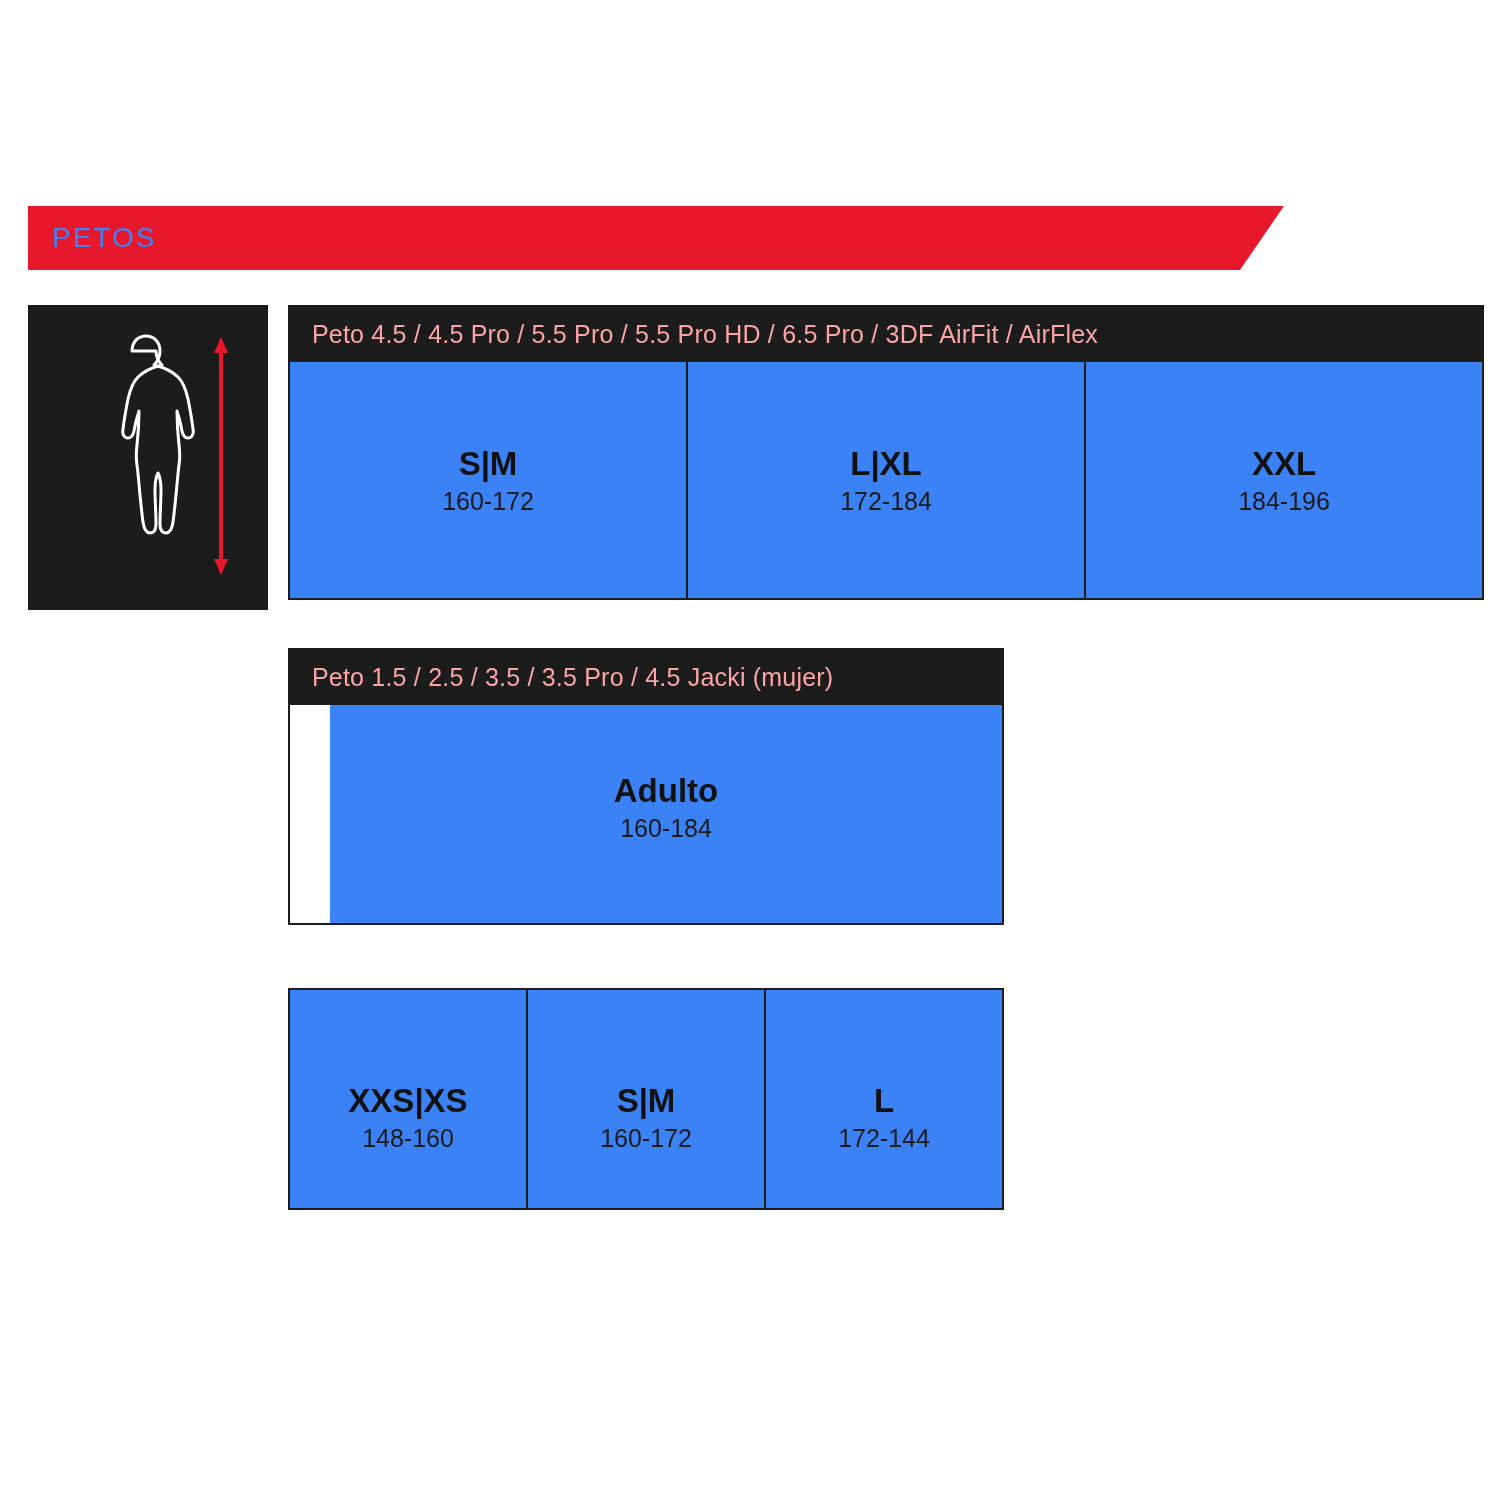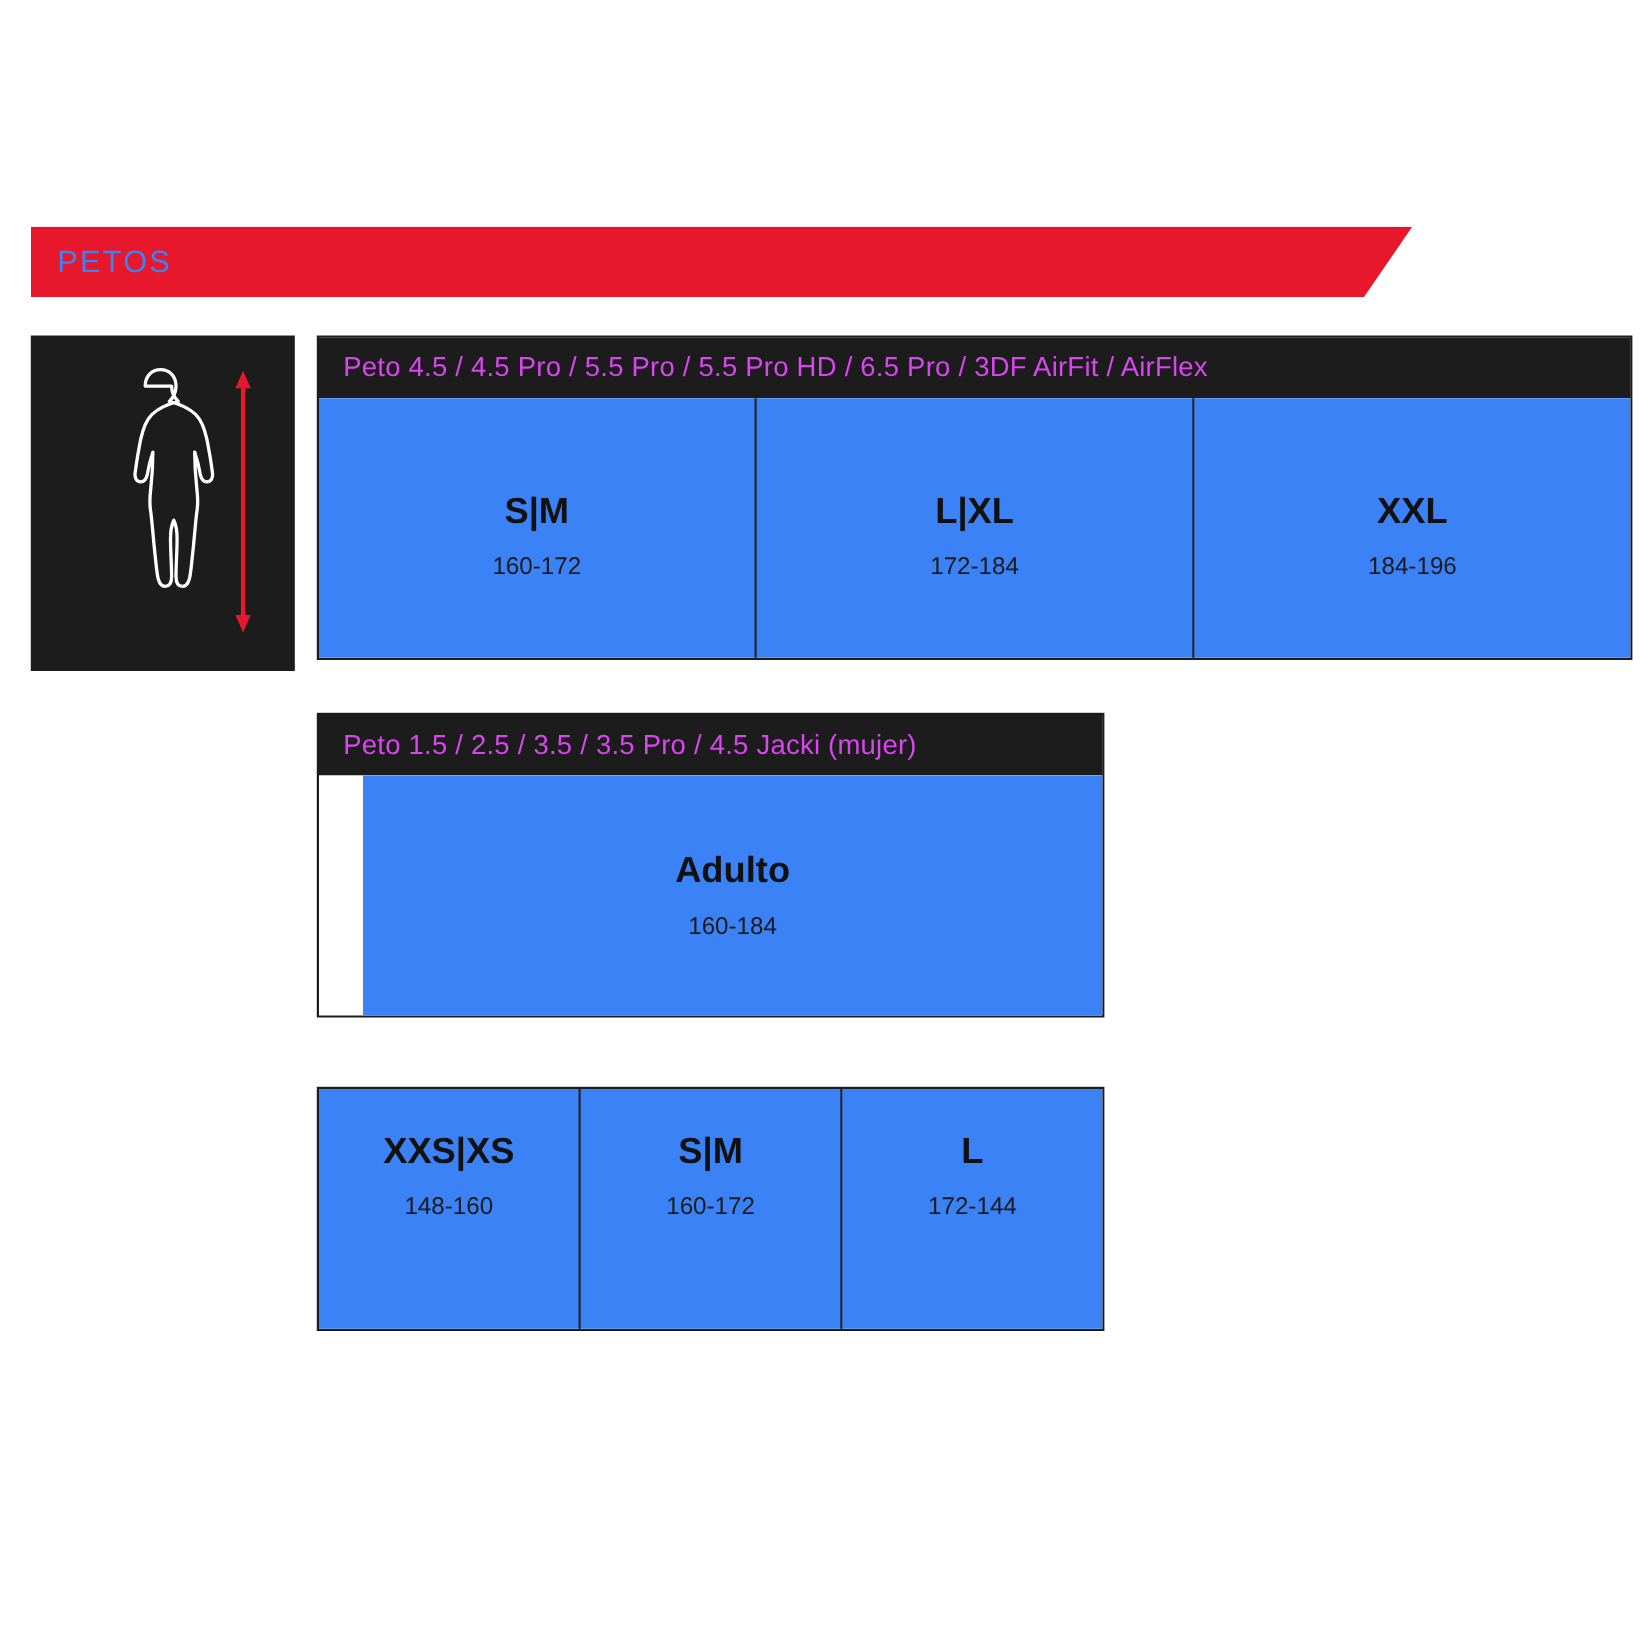--- a/index.html
+++ b/index.html
@@ -57,21 +57,21 @@
   }
 
   
   .table {
     position: absolute;
     border: 2px solid #1c1c1c;
     box-sizing: border-box;
   }
   .table-header {
     background: #1c1c1c;
-    color: #d946ef;
+    color: #fca5a5;
     font-size: 25px;
     font-weight: normal;
     padding: 13px 0 13px 22px;
     box-sizing: border-box;
     letter-spacing: 0.2px;
   }
   .table-body {
     display: flex;
     background: #ffffff;
   }
@@ -88,25 +88,25 @@
   .cell:last-child {
     border-right: none;
   }
   .cell-size {
     font-size: 33px;
     font-weight: bold;
     color: #111111;
     line-height: 1.1;
   }
   .cell-range {
-    font-size: 22px;
+    font-size: 25px;
     font-weight: normal;
     color: #1a1a1a;
     line-height: 1.2;
-    margin-top: 20px;
+    margin-top: 4px;
   }
 
   
   #table-main {
     left: 288px;
     top: 305px;
     width: 1196px;
   }
   #table-main .table-body { height: 236px; }
   #table-main .cell { padding-top: 84px; }
@@ -120,21 +120,21 @@
   #table-adult .table-body { height: 218px; padding-left: 40px; }
   #table-adult .cell { padding-top: 68px; }
 
   
   #table-women {
     left: 288px;
     top: 988px;
     width: 716px;
   }
   #table-women .table-body { height: 218px; }
-  #table-women .cell { padding-top: 38px; }
+  #table-women .cell { padding-top: 38px; justify-content: center; }
 </style>
 </head>
 <body>
 
 <div class="banner">
   <div class="banner-shape"></div>
   <div class="banner-title">PETOS</div>
 </div>
 
 <div class="figure-panel">

